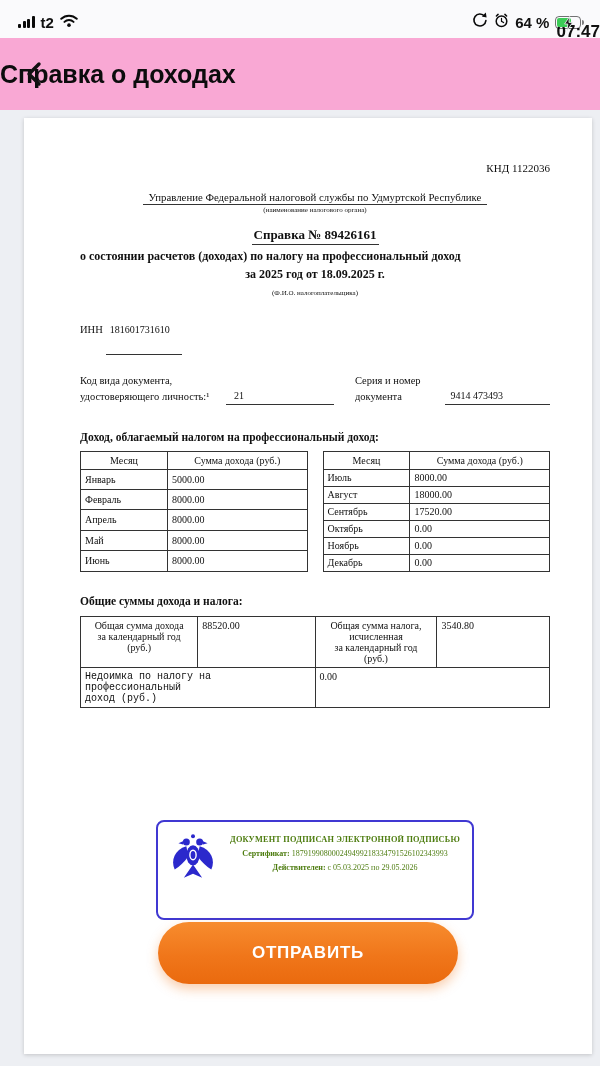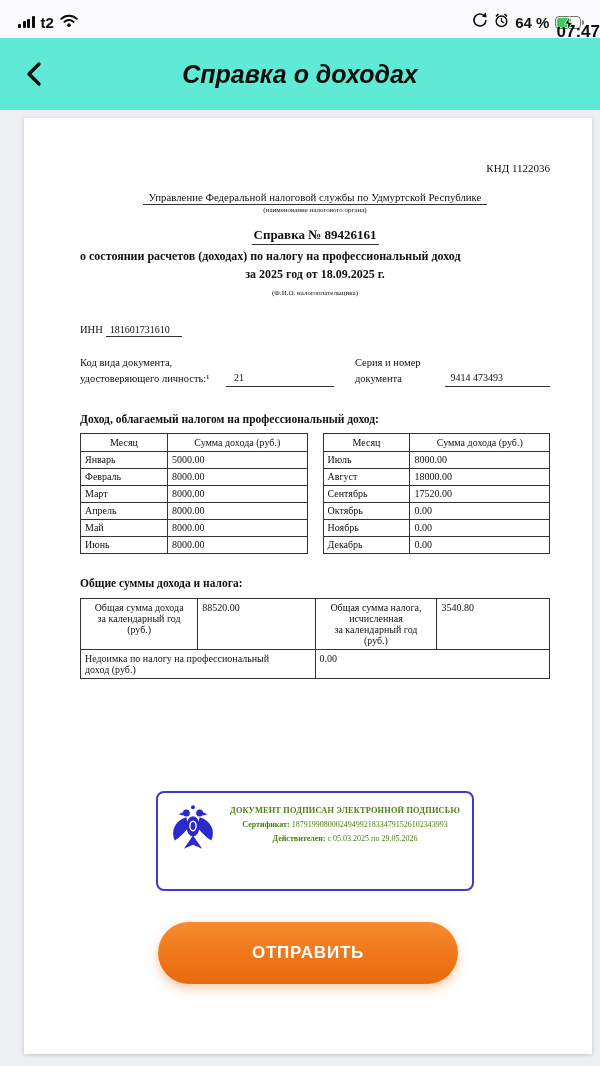--- a/index.html
+++ b/index.html
@@ -31,22 +31,22 @@
   .battery-body {
     width:26px; height:13px; border:1px solid rgba(0,0,0,.55);
     border-radius:4px; padding:1px; position:relative;
   }
   .battery-fill { display:block; height:100%; width:64%; background:#3ccc57; border-radius:2px; }
   .battery-bolt { position:absolute; left:7px; top:-1px; }
   .battery-cap { width:1.6px; height:5px; background:rgba(0,0,0,.5); border-radius:0 2px 2px 0; margin-left:1px; }
 
   
   .nav-bar {
-    height:72px; background:#5eead4; position:relative;
-    display:flex; align-items:center; justify-content:center;font-style:italic;
+    height:72px; background:#f9a8d4; position:relative;
+    display:flex; align-items:center; 
   }
   .back-button {
     position:absolute; left:14px; top:50%; transform:translateY(-50%);
     width:40px; height:40px; display:flex; align-items:center; justify-content:center;
     background:none; border:none; cursor:pointer;
   }
   .nav-title { font-size:25px; font-weight:700; color:#0c0c0d; }
 
   
   .content { position:relative; padding:8px 8px 0;margin-left:16px; }
@@ -61,42 +61,42 @@
   .org-caption { font-size:7px; margin-top:1px; }
   .title1 { margin-top:11px; text-align:center; }
   .title1 span { display:inline-block; font-weight:700; font-size:13px; border-bottom:1px solid #333; padding:0 2px 1px; }
   .title2 { font-weight:700; font-size:12px; margin-top:4px; }
   .title3 { text-align:center; font-weight:700; font-size:12px; margin-top:3px; }
   .name-block { margin-top:7px; text-align:center; }
   .name { display:inline-block; font-weight:700; font-size:10.5px; border-bottom:1px solid #333; padding:0 58px 2px; }
   .name-caption { font-size:7px; margin-top:1px; }
 
   .inn-row { margin-top:27px; font-size:10.5px; }
-  .inn-value { display:inline-block; border-bottom:1px solid #333; padding:0 12px 1px 4px; margin-left:3px; font-size:10px; }
+  .inn-value { display:inline-block; border-bottom:1px solid #333; padding:0 12px 19px 4px; margin-left:3px; font-size:10px; }
 
   .doc-row { margin-top:18px; display:flex; font-size:10.5px; line-height:1.5; align-items:flex-end; }
   .dr-label-left { width:150px; }
   .dr-value-left { width:110px; border-bottom:1px solid #333; padding:0 4px 1px 8px; font-size:10px; }
   .dr-spacer { width:22px; }
   .dr-label-right { width:92px; }
   .dr-value-right { width:108px; border-bottom:1px solid #333; padding:0 4px 1px 6px; font-size:10px; }
 
   .section-heading { margin-top:26px; font-weight:700; font-size:11.5px; }
 
   .income-tables { display:flex; gap:15px; margin-top:8px; }
   table.income { border-collapse:collapse; font-size:10px; }
   table.income th, table.income td { border:1px solid #333; padding:2.5px 4px; font-weight:400; }
   table.income th { text-align:center; padding:3px 4px; }
   .col-month { width:88px; } .col-amount { width:142px; }
 
   .totals-heading { margin-top:23px; font-weight:700; font-size:11.5px; }
   table.totals { border-collapse:collapse; margin-top:9px; font-size:10px; width:100%; table-layout:fixed; }
   table.totals td { border:1px solid #333; padding:3px 4px; vertical-align:top; }
   .t-center { text-align:center; white-space:pre-line; }
-  .t-left { text-align:left; white-space:pre-line; }
+  .t-left { text-align:left; white-space:pre-line;font-family:Liberation Mono, monospace; }
 
   
   .signature-box {
     width:318px; margin:112px auto 0; min-height:100px; position:relative;
     border:2px solid #4038d2; border-radius:8px; padding:9px 10px 9px 12px;
     color:#4d7c0f; font-family:"Liberation Serif","DejaVu Serif",serif;
   }
   .sig-emblem { position:absolute; left:10px; top:9px; width:50px; height:52px; }
   .sig-head { margin-left:58px; text-align:center; font-weight:700; font-size:8.3px; margin-top:4px; letter-spacing:.2px; }
   .sig-line { margin-left:58px; text-align:center; margin-top:5px; font-size:8px; }
@@ -223,24 +223,20 @@
           <tbody>
             <tr>
                 <td>Январь</td>
                 <td>5000.00</td>
               </tr>
             <tr>
                 <td>Февраль</td>
                 <td>8000.00</td>
               </tr>
             <tr>
-                <td>Март</td>
-                <td>8000.00</td>
-              </tr>
-            <tr>
                 <td>Апрель</td>
                 <td>8000.00</td>
               </tr>
             <tr>
                 <td>Май</td>
                 <td>8000.00</td>
               </tr>
             <tr>
                 <td>Июнь</td>
                 <td>8000.00</td>

